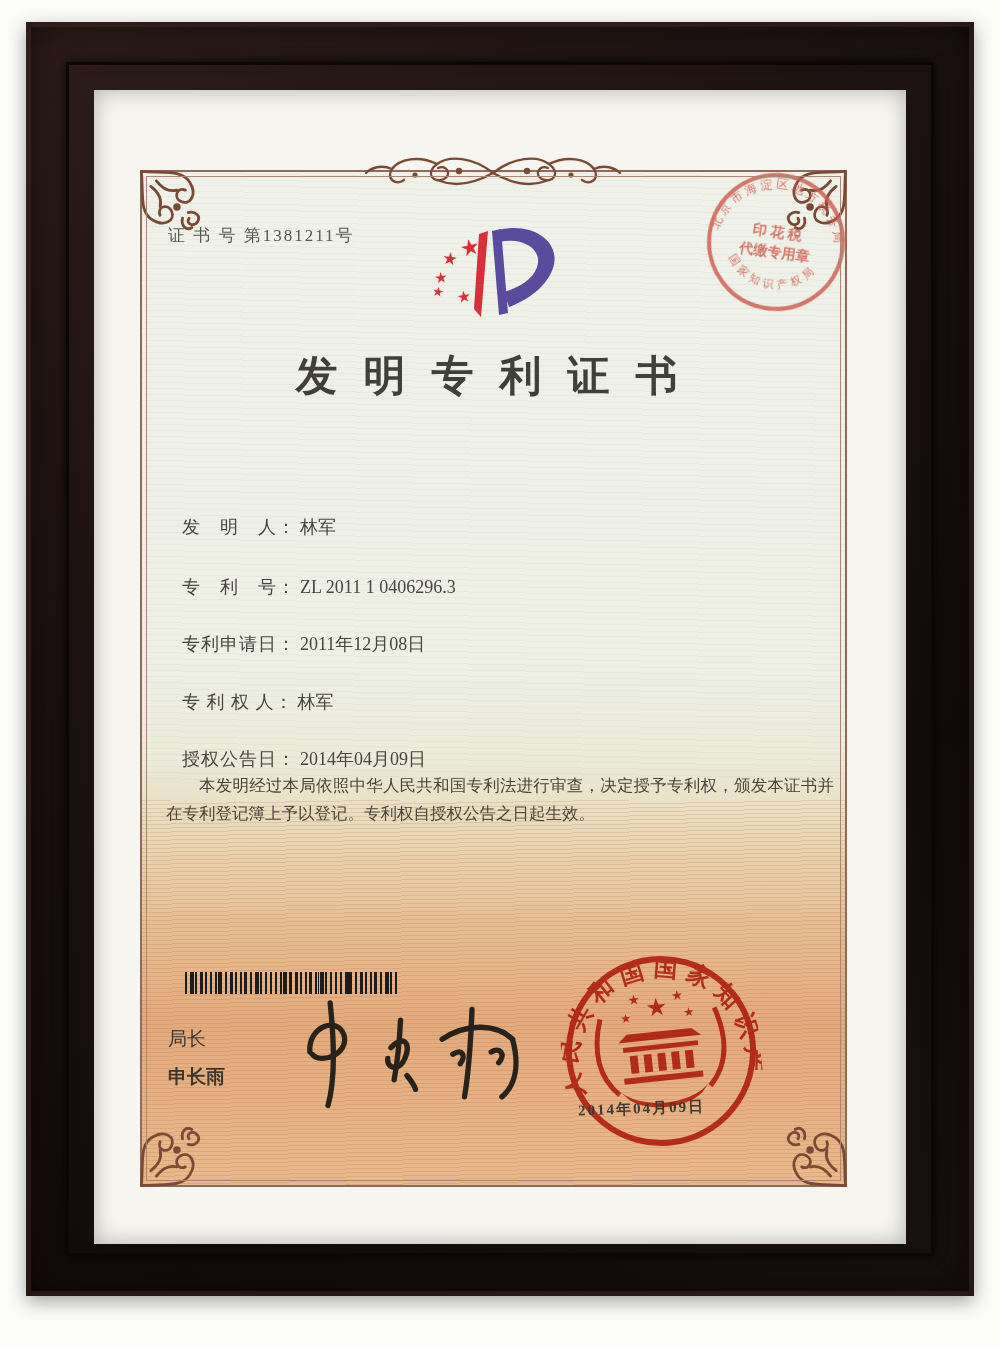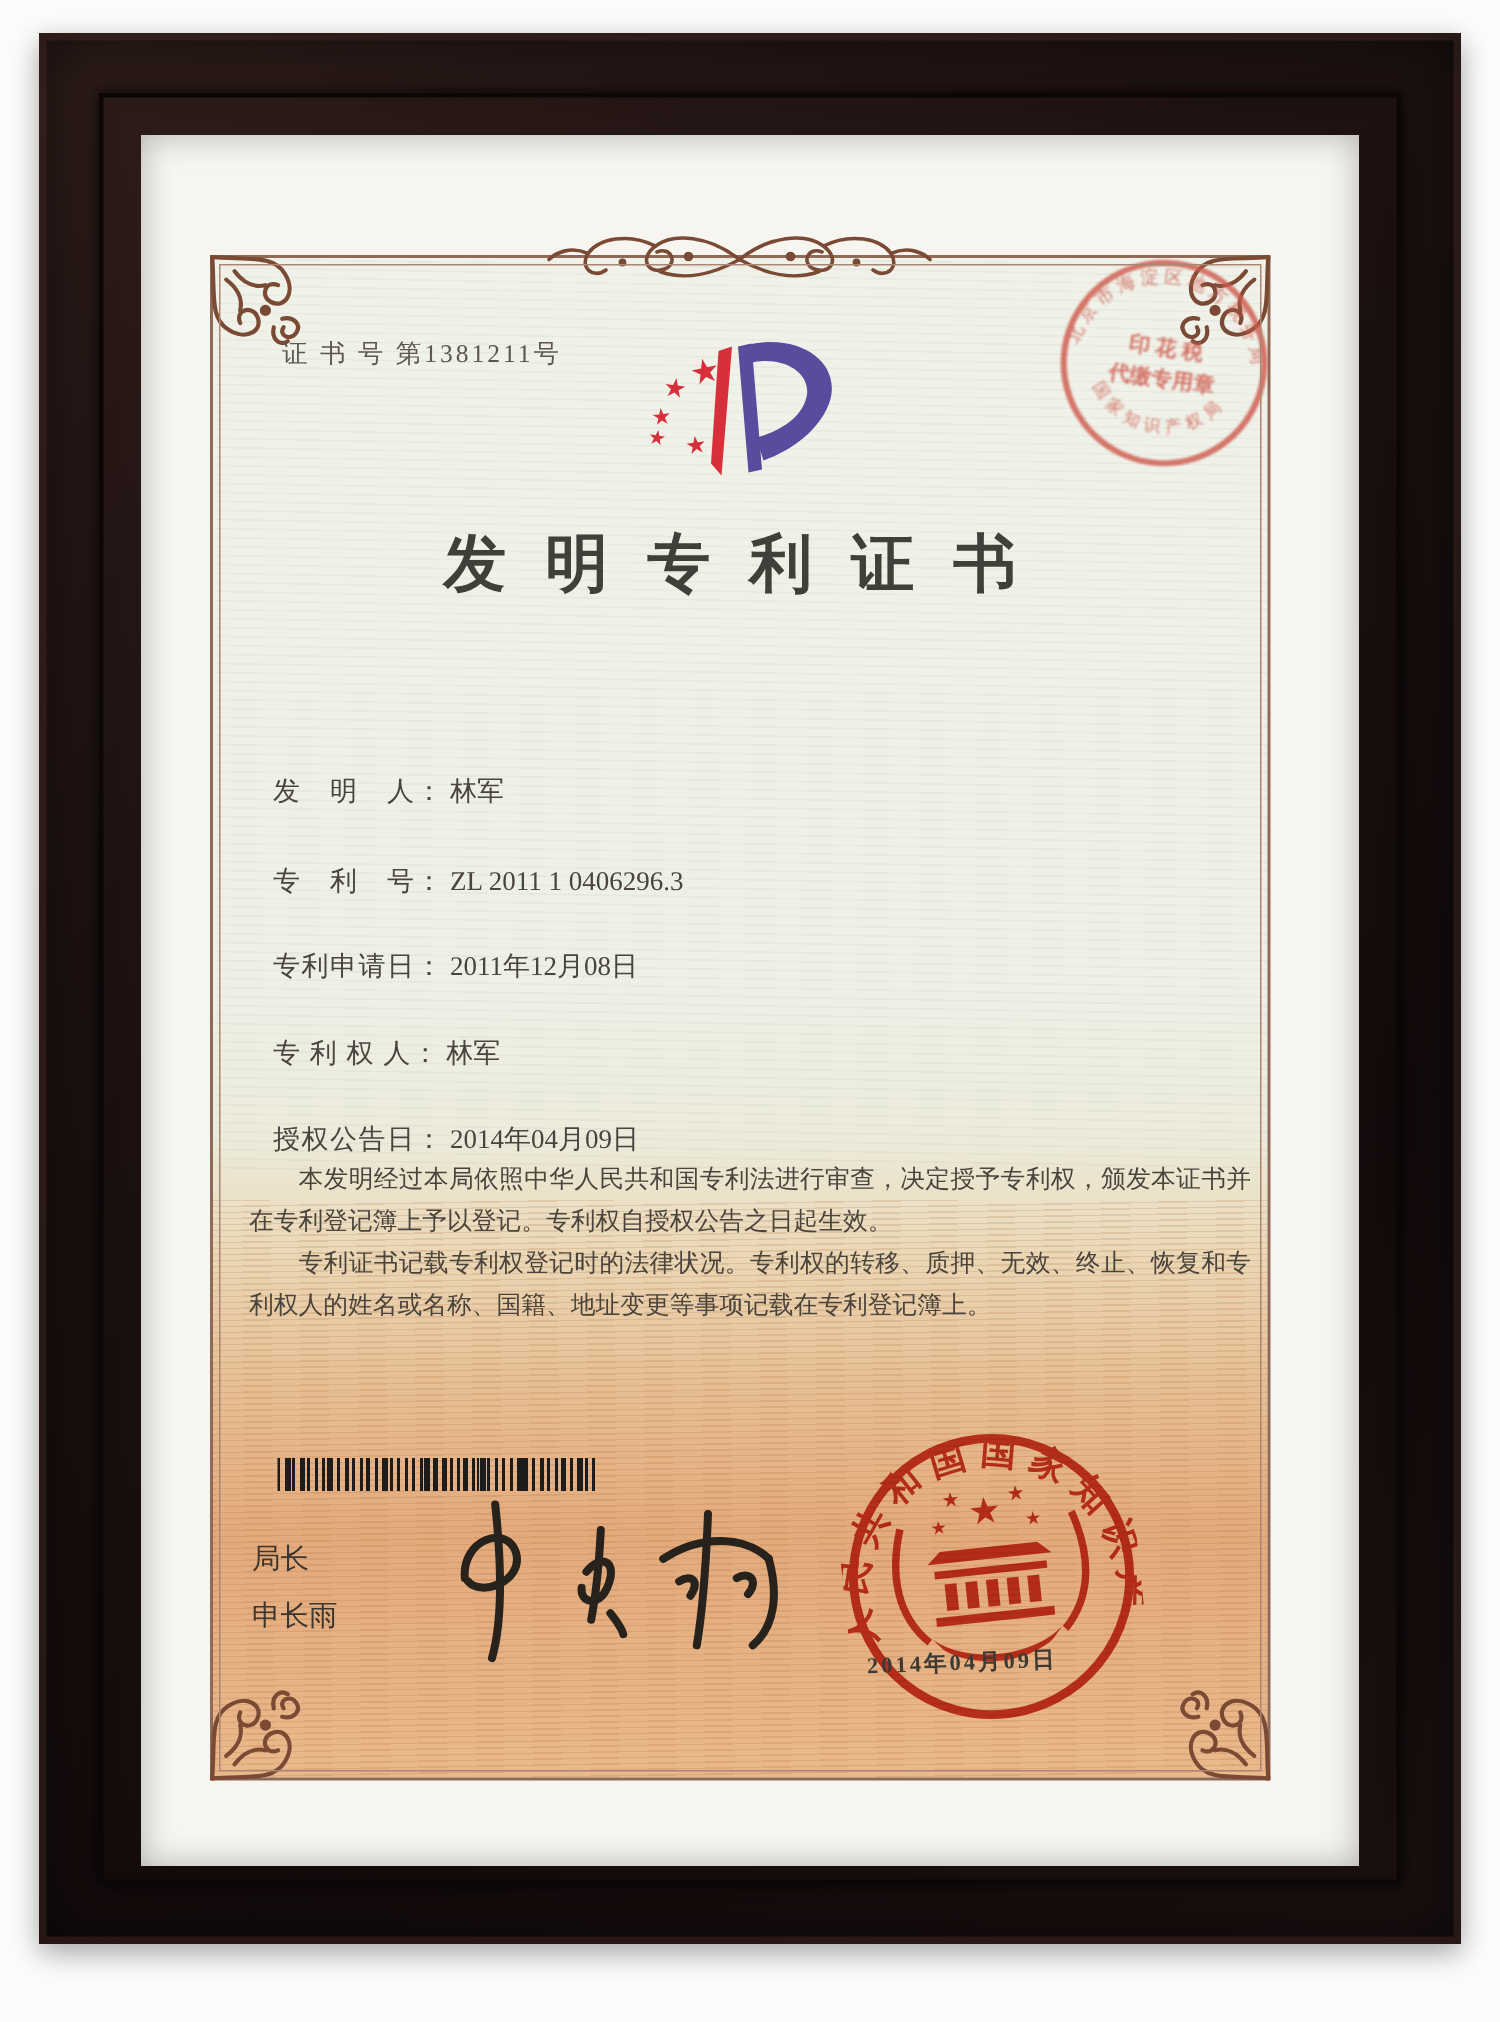--- a/index.html
+++ b/index.html
@@ -18,37 +18,37 @@
         border:2px solid var(--border-line,#8f6a58);
         background:linear-gradient(180deg,#f0f2e9 0%,#eef0e6 48%,#ecebdb 58%,#ead6b4 66%,#e7bf95 74%,#e3aa7c 84%,#e9b98c 100%);
         color:var(--ink,#45413b);}
   .cert::after{content:"";position:absolute;inset:4px;border:1px solid #ab8672;pointer-events:none;}
   .lines-top{position:absolute;inset:0 0 40% 0;
         background:repeating-linear-gradient(181deg,rgba(120,150,125,.08) 0 1px,rgba(0,0,0,0) 1px 6px);pointer-events:none;}
   .lines-bottom{position:absolute;inset:62% 0 0 0;
         background:repeating-linear-gradient(179deg,rgba(165,98,44,.18) 0 1px,rgba(0,0,0,0) 1px 4px);pointer-events:none;}
   .ornament{position:absolute;color:var(--ornament,#7a4a35);}
   
-  .cert-no{position:absolute;left:26px;top:52px;font-size:17px;letter-spacing:2px;color:#5c564e;margin-left:20px;}
+  .cert-no{position:absolute;left:26px;top:52px;font-size:17px;letter-spacing:2px;color:#5c564e;}
   .logo{position:absolute;left:282px;top:48px;width:140px;height:124px;}
   .title{position:absolute;left:0;top:176px;width:100%;text-align:center;
          font-size:42px;font-weight:700;letter-spacing:26px;padding-left:12px;box-sizing:border-box;color:#403f3a;}
   .field{position:absolute;left:40px;font-size:18px;white-space:nowrap;color:#4a443e;}
   .flabel{letter-spacing:1px;}
   .fvalue{margin-left:4px;}
   .paras{position:absolute;left:24px;top:600px;width:668px;font-size:16.5px;line-height:1.7;
          color:#4a443c;text-align:justify;}
   .paras p{margin:0;text-indent:2em;}
   .barcode{position:absolute;left:43px;top:800px;width:212px;height:22px;
      background:
        repeating-linear-gradient(90deg,#1e1c1a 0 2px,rgba(0,0,0,0) 2px 5px),
        repeating-linear-gradient(90deg,rgba(0,0,0,0) 0 7px,#1e1c1a 7px 9px,rgba(0,0,0,0) 9px 13px),
        repeating-linear-gradient(90deg,rgba(0,0,0,0) 0 17px,#1e1c1a 17px 18px,rgba(0,0,0,0) 18px 29px);}
   .signer-title{position:absolute;left:26px;top:854px;font-size:19px;font-weight:400;color:#3c362f;}
-  .signer-name{position:absolute;left:26px;top:892px;font-size:19px;font-weight:400;color:#3c362f;}
+  .signer-name{position:absolute;left:26px;top:892px;font-size:19px;font-weight:700;color:#3c362f;}
   .signature{position:absolute;left:138px;top:816px;width:256px;height:126px;}
   .seal{position:absolute;left:420px;top:780px;width:198px;height:198px;transform:rotate(-6deg);
         mix-blend-mode:multiply;opacity:.92;}
   .seal-date{position:absolute;left:436px;top:926px;width:200px;font-size:15px;font-weight:700;
         letter-spacing:2px;color:#3e3a33;transform:rotate(-2deg);z-index:5;}
   .footer-page{position:absolute;left:0;top:974px;width:100%;text-align:center;font-size:14px;
         letter-spacing:2px;color:#5a544c;}
   .stamp{position:absolute;left:558px;top:-6px;width:152px;height:152px;opacity:.82;
         filter:blur(.6px);transform:rotate(8deg);}
   svg text{font-family:"Liberation Serif","DejaVu Serif",serif;}
@@ -134,21 +134,20 @@
         </div>
         <div class="field" style="top:518px">
           <span class="flabel">专 利 权 人：</span><span class="fvalue">林军</span>
         </div>
         <div class="field" style="top:575px">
           <span class="flabel">授权公告日：</span><span class="fvalue">2014年04月09日</span>
         </div>
 
         <div class="paras">
           <p>本发明经过本局依照中华人民共和国专利法进行审查，决定授予专利权，颁发本证书并在专利登记簿上予以登记。专利权自授权公告之日起生效。</p>
-          <p>专利证书记载专利权登记时的法律状况。专利权的转移、质押、无效、终止、恢复和专利权人的姓名或名称、国籍、地址变更等事项记载在专利登记簿上。</p>
         </div>
 
         <div class="barcode"></div>
 
         <div class="signer-title">局长</div>
         <div class="signer-name">申长雨</div>
 
         <svg class="signature" viewBox="0 0 240 110">
           <g fill="none" stroke="#27221c" stroke-width="5" stroke-linecap="round" stroke-linejoin="round">
             <path d="M28,56 C26,32 54,22 60,40 C65,58 38,68 30,58"></path>

